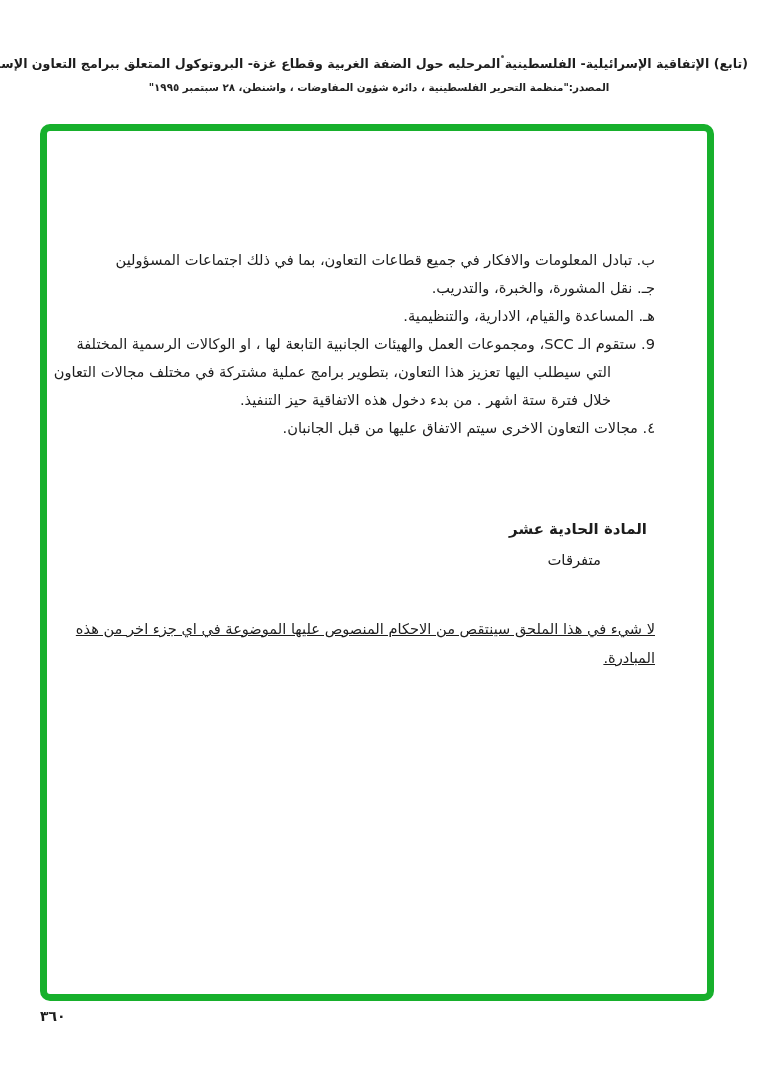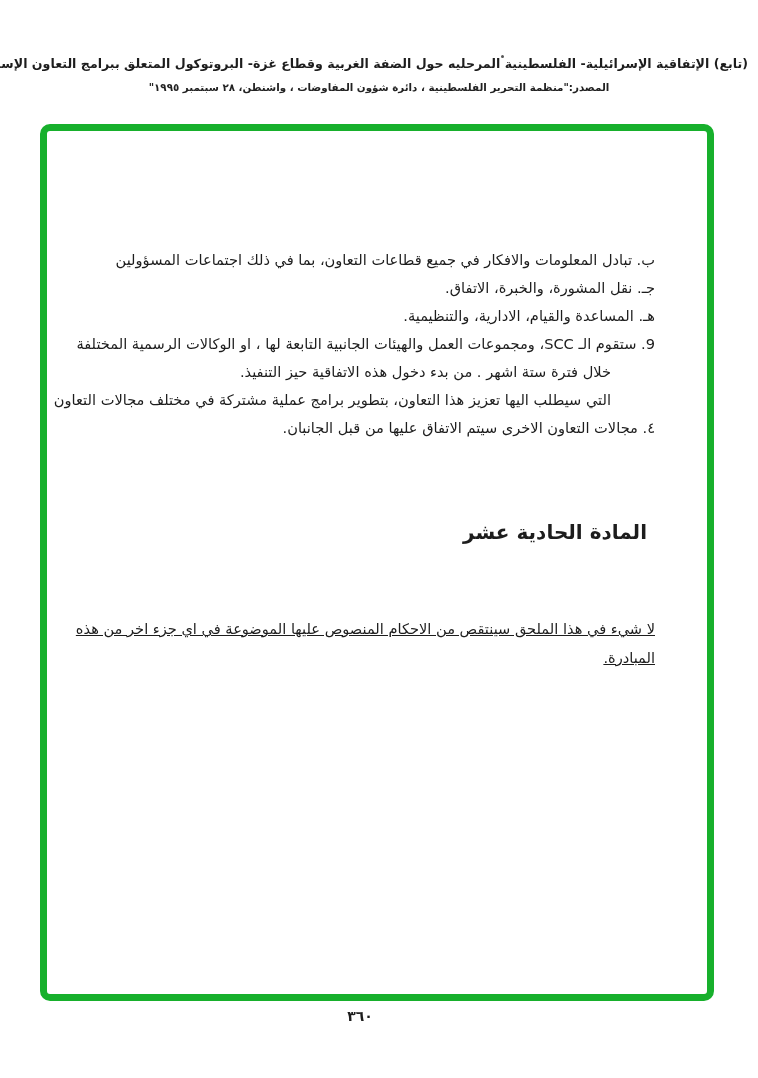--- a/index.html
+++ b/index.html
@@ -54,60 +54,61 @@
     text-align:right;
     white-space:nowrap;
   }
   .doc-line.cont{padding-right:44px;}
   
   .article-block{
     position:absolute;top:389px;right:0;left:0;
     direction:rtl;text-align:right;
     padding-right:60px;
   }
-  .article-title{font-size:20px;font-weight:700;padding-left:40px;}
+  .article-title{font-size:15px;font-weight:700;padding-left:40px;}
   .article-subtitle{margin-top:13px;padding-right:46px;font-size:14.8px;font-weight:400;}
   
   .closing-block{
     position:absolute;top:483px;right:0;left:0;
     direction:rtl;text-align:right;
     padding-right:52px;padding-left:44px;
     font-size:14.6px;line-height:29px;text-decoration:underline;
   }
   
   .page-number{
     position:absolute;top:1008px;left:40px;width:640px;
-    text-align:center;font-size:14px;font-weight:700;
+    font-size:14px;font-weight:700;
     letter-spacing:2px;
   }
 </style>
 </head>
 <body>
 
 <div class="artifact-dot"></div>
 
 <header class="page-header">
   <div class="title">(تابع) الإتفاقية الإسرائيلية- الفلسطينية المرحليه حول الضفة الغربية وقطاع غزة- البروتوكول المتعلق ببرامج التعاون الإسرائيلية- الفلسطينية</div>
   <div class="source">المصدر:"منظمة التحرير الفلسطينية ، دائرة شؤون المفاوضات ، واشنطن، ٢٨ سبتمبر ١٩٩٥"</div>
 </header>
 
 <section class="annotation-frame">
 
   <div class="list-block">
     <div class="doc-line item">ب. تبادل المعلومات والافكار في جميع قطاعات التعاون، بما في ذلك اجتماعات المسؤولين</div>
-    <div class="doc-line item">جـ.  نقل المشورة، والخبرة، الاتفاق.</div>
+    <div class="doc-line item">جـ.  نقل المشورة، والخبرة، والتدريب.</div>
     <div class="doc-line item">هـ. المساعدة والقيام، الادارية، والتنظيمية.</div>
     <div class="doc-line item">9. ستقوم الـ SCC، ومجموعات العمل والهيئات الجانبية التابعة لها ، او الوكالات الرسمية المختلفة</div>
+    <div class="doc-line cont">التي سيطلب اليها تعزيز هذا التعاون، بتطوير برامج عملية مشتركة في مختلف مجالات التعاون</div>
     <div class="doc-line cont">خلال فترة ستة اشهر . من بدء دخول هذه الاتفاقية حيز التنفيذ.</div>
-    <div class="doc-line cont">التي سيطلب اليها تعزيز هذا التعاون، بتطوير برامج عملية مشتركة في مختلف مجالات التعاون</div>
     <div class="doc-line item">٤. مجالات التعاون الاخرى سيتم الاتفاق عليها من قبل الجانبان.</div>
   </div>
 
   <div class="article-block">
     <div class="article-title">المادة الحادية عشر</div>
+    <div class="article-subtitle">متفرقات</div>
   </div>
 
   <div class="closing-block">
     <div class="doc-line">لا شيء في هذا الملحق سينتقص من الاحكام المنصوص عليها الموضوعة في اي جزء اخر من هذه</div>
     <div class="doc-line">المبادرة.</div>
   </div>
 
 </section>
 
 <footer class="page-number">٣٦٠</footer>

